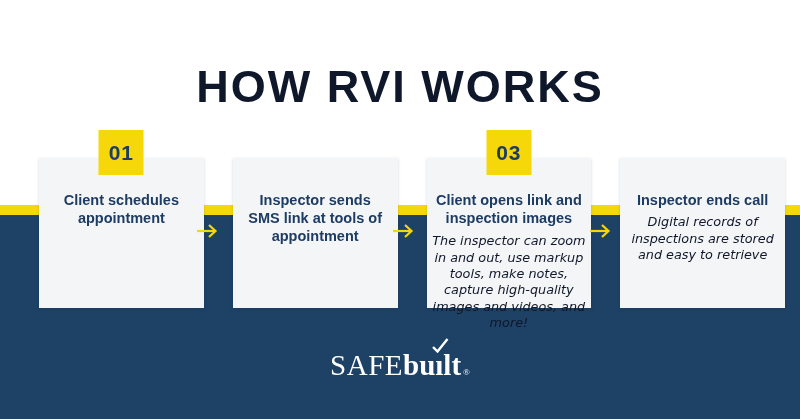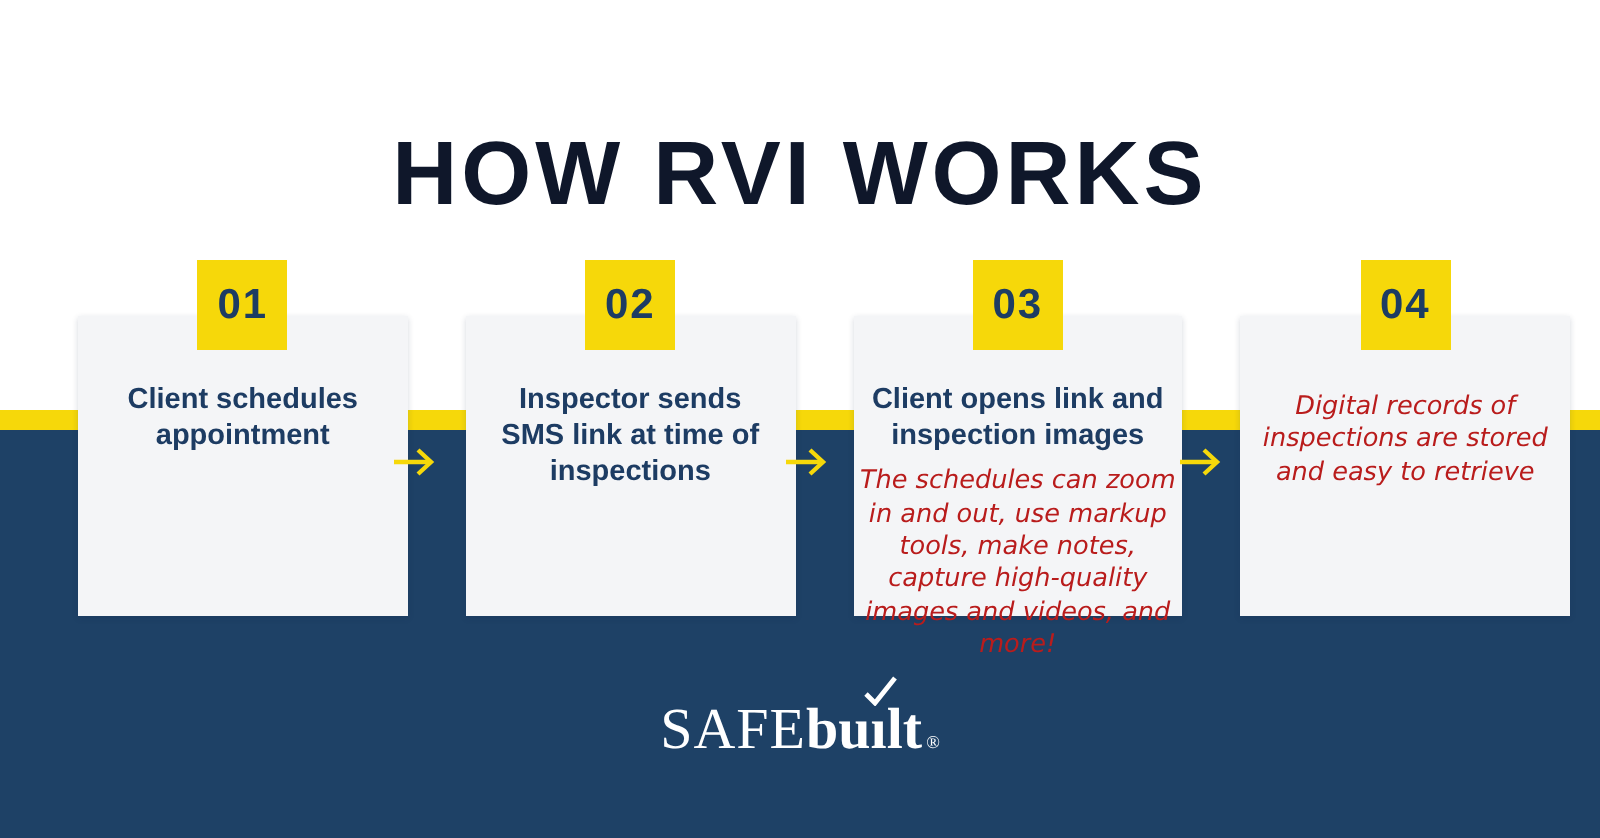--- a/index.html
+++ b/index.html
@@ -58,21 +58,21 @@
     font-weight:700;
     color:#1D3C63;
   }
   .card:nth-child(2) .card-heading{max-width:140px;}
   .card:nth-child(3) .card-heading{max-width:162px;}
   .card-body{
     margin:6px auto 0;
     max-width:162px;
     font-size:12.8px;line-height:1.28;
     font-style:italic;
-    color:#b91c1c;
+    color:#0f172a;
     font-family:"DejaVu Sans", sans-serif;
   }
   .card:nth-child(4) .card-body{max-width:168px;margin-top:5px;}
   
   .arrow{
     position:absolute;top:223px;width:22px;height:16px;
   }
   .arrow-1{left:196px;}
   .arrow-2{left:392px;}
   .arrow-3{left:589px;}
@@ -119,32 +119,31 @@
   <div class="band-navy"></div>
 
   <div class="cards">
 
     <div class="card">
       <div class="badge">01</div>
       <p class="card-heading">Client schedules appointment</p>
     </div>
 
     <div class="card">
-      <div class="badge">02</div>
-      <p class="card-heading">Inspector sends SMS link at time of inspections</p>
+      <p class="card-heading">Inspector sends SMS link at tools of appointment</p>
     </div>
 
     <div class="card">
       <div class="badge">03</div>
       <p class="card-heading">Client opens link and inspection images</p>
-      <p class="card-body">The schedules can zoom in and out, use markup tools, make notes, capture high-quality images and videos, and more!</p>
+      <p class="card-body">The inspector can zoom in and out, use markup tools, make notes, capture high-quality images and videos, and more!</p>
     </div>
 
     <div class="card">
-      <div class="badge">04</div>
+      <p class="card-heading">Inspector ends call</p>
       <p class="card-body">Digital records of inspections are stored and easy to retrieve</p>
     </div>
 
   </div>
 
   <svg class="arrow arrow-1" viewBox="0 0 22 16">
     <line x1="1" y1="8" x2="19" y2="8" stroke="#F6D80A" stroke-width="2.2"></line>
     <polyline points="13,2 19.5,8 13,14" fill="none" stroke="#F6D80A" stroke-width="2.2"></polyline>
   </svg>
   <svg class="arrow arrow-2" viewBox="0 0 22 16">

